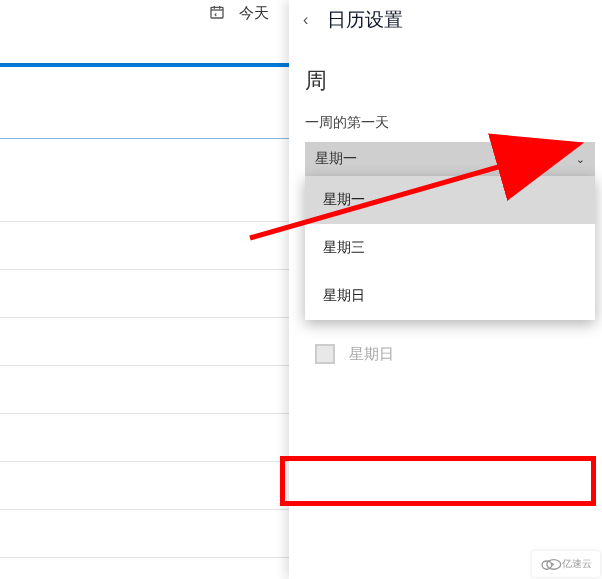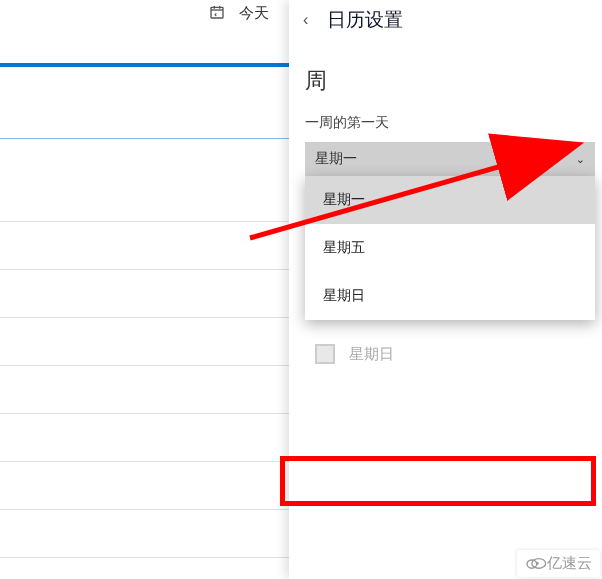--- a/index.html
+++ b/index.html
@@ -110,21 +110,21 @@
     .arrow-svg { position: absolute; left: 240px; top: 120px; pointer-events: none; }
 
     .watermark {
       position: absolute;
       right: 2px;
       bottom: 2px;
       background: #fff;
       padding: 4px 8px;
       display: flex;
       align-items: center;
-      font-size: 15px;
+      font-size: 10px;
       color: #999;
       border-radius: 3px;
       box-shadow: 0 0 4px rgba(0,0,0,0.12);
     }
     .watermark-icon { width: 22px; height: 16px; }
   </style>
 </head>
 <body>
 
 <div class="left-pane">
@@ -163,21 +163,21 @@
   <div class="section-sub">一周的第一天</div>
 
   <div class="dropdown-wrap">
     <div class="dropdown-box">
       <div class="dropdown-selected">
         <span>星期一</span>
         <span class="chevron-down">⌄</span>
       </div>
       <div class="dropdown-list" id="dd-list">
           <div class="dropdown-item active">星期一</div>
-          <div class="dropdown-item">星期五</div>
+          <div class="dropdown-item">星期三</div>
           <div class="dropdown-item">星期日</div>
         </div>
     </div>
   </div>
 
   <div class="checkbox-row">
     <div class="checkbox-box"></div>
     <span class="checkbox-label">星期日</span>
   </div>
 </div>

